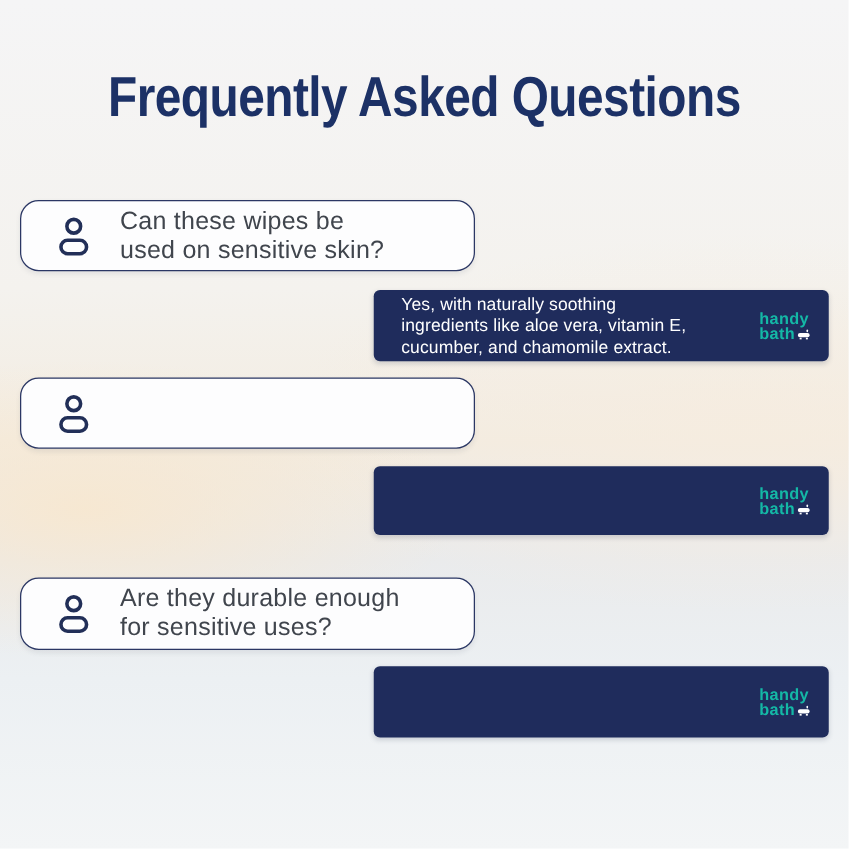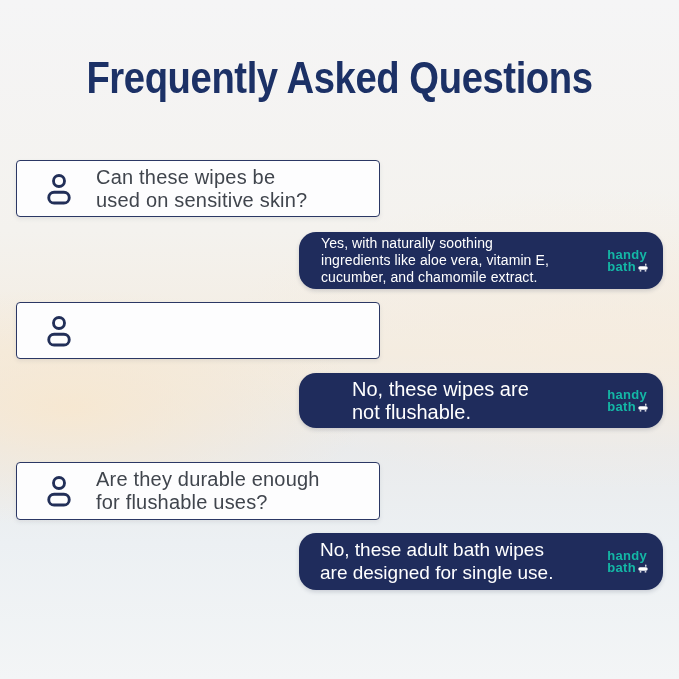--- a/index.html
+++ b/index.html
@@ -27,21 +27,21 @@
     color:#1c3166;
     transform:scaleX(0.85);
     transform-origin:50% 50%;
     white-space:nowrap;
   }
   .q-bubble{
     position:absolute;
     left:16px;width:364px;height:57px;
     background:#fdfdfe;
     border:1.5px solid #2b3764;
-    border-radius:4px;
+    border-radius:15px;
     box-sizing:border-box;
     display:flex;align-items:center;
     box-shadow:0 2px 4px rgba(70,80,100,0.10);
   }
   .person{
     margin-left:27px;
     width:30px;height:34px;
     flex:0 0 auto;
     display:block;
   }
@@ -50,21 +50,21 @@
     font-size:20px;
     line-height:1.13;
     letter-spacing:0.2px;
     color:#40454d;
     white-space:pre-line;
   }
   .a-bubble{
     position:absolute;
     left:299px;width:364px;
     background:#1f2c5c;
-    border-radius:17px;
+    border-radius:5px;
     display:flex;align-items:center;
     box-shadow:0 2px 4px rgba(40,50,80,0.18);
   }
   .a-text{
     margin:0;
     color:#ffffff;
     white-space:pre-line;
     font-weight:500;
   }
   .qa1 .q-bubble{top:160px;}
@@ -124,46 +124,42 @@
   </section>
 
   <section class="qa qa2">
     <div class="q-bubble">
       <svg class="person" viewBox="0 0 24 26" fill="none" stroke="#222f58" stroke-width="2.3" stroke-linecap="round" stroke-linejoin="round">
         <circle cx="12" cy="6.6" r="4.4"></circle>
         <rect x="3.8" y="15.6" width="16.4" height="8.6" rx="4.3"></rect>
       </svg>
     </div>
     <div class="a-bubble">
-      <p class="a-text">No, these wipes are
-not flushable.</p>
       <div class="brand">
         <span class="brand-row">handy</span>
         <span class="brand-row"><span>bath</span><svg class="tub-icon" width="10" height="9" viewBox="0 0 10 9" fill="#ffffff">
               <rect x="0.3" y="3.3" width="9.4" height="3.5" rx="1.7"></rect>
               <rect x="1.7" y="7.2" width="1.6" height="1.3"></rect>
               <rect x="6.7" y="7.2" width="1.6" height="1.3"></rect>
               <rect x="7.2" y="0.5" width="1.2" height="2.3" rx="0.6"></rect>
             </svg></span>
       </div>
     </div>
   </section>
 
   <section class="qa qa3">
     <div class="q-bubble">
       <svg class="person" viewBox="0 0 24 26" fill="none" stroke="#222f58" stroke-width="2.3" stroke-linecap="round" stroke-linejoin="round">
         <circle cx="12" cy="6.6" r="4.4"></circle>
         <rect x="3.8" y="15.6" width="16.4" height="8.6" rx="4.3"></rect>
       </svg>
       <p class="q-text">Are they durable enough
-for flushable uses?</p>
+for sensitive uses?</p>
     </div>
     <div class="a-bubble">
-      <p class="a-text">No, these adult bath wipes
-are designed for single use.</p>
       <div class="brand">
         <span class="brand-row">handy</span>
         <span class="brand-row"><span>bath</span><svg class="tub-icon" width="10" height="9" viewBox="0 0 10 9" fill="#ffffff">
               <rect x="0.3" y="3.3" width="9.4" height="3.5" rx="1.7"></rect>
               <rect x="1.7" y="7.2" width="1.6" height="1.3"></rect>
               <rect x="6.7" y="7.2" width="1.6" height="1.3"></rect>
               <rect x="7.2" y="0.5" width="1.2" height="2.3" rx="0.6"></rect>
             </svg></span>
       </div>
     </div>

